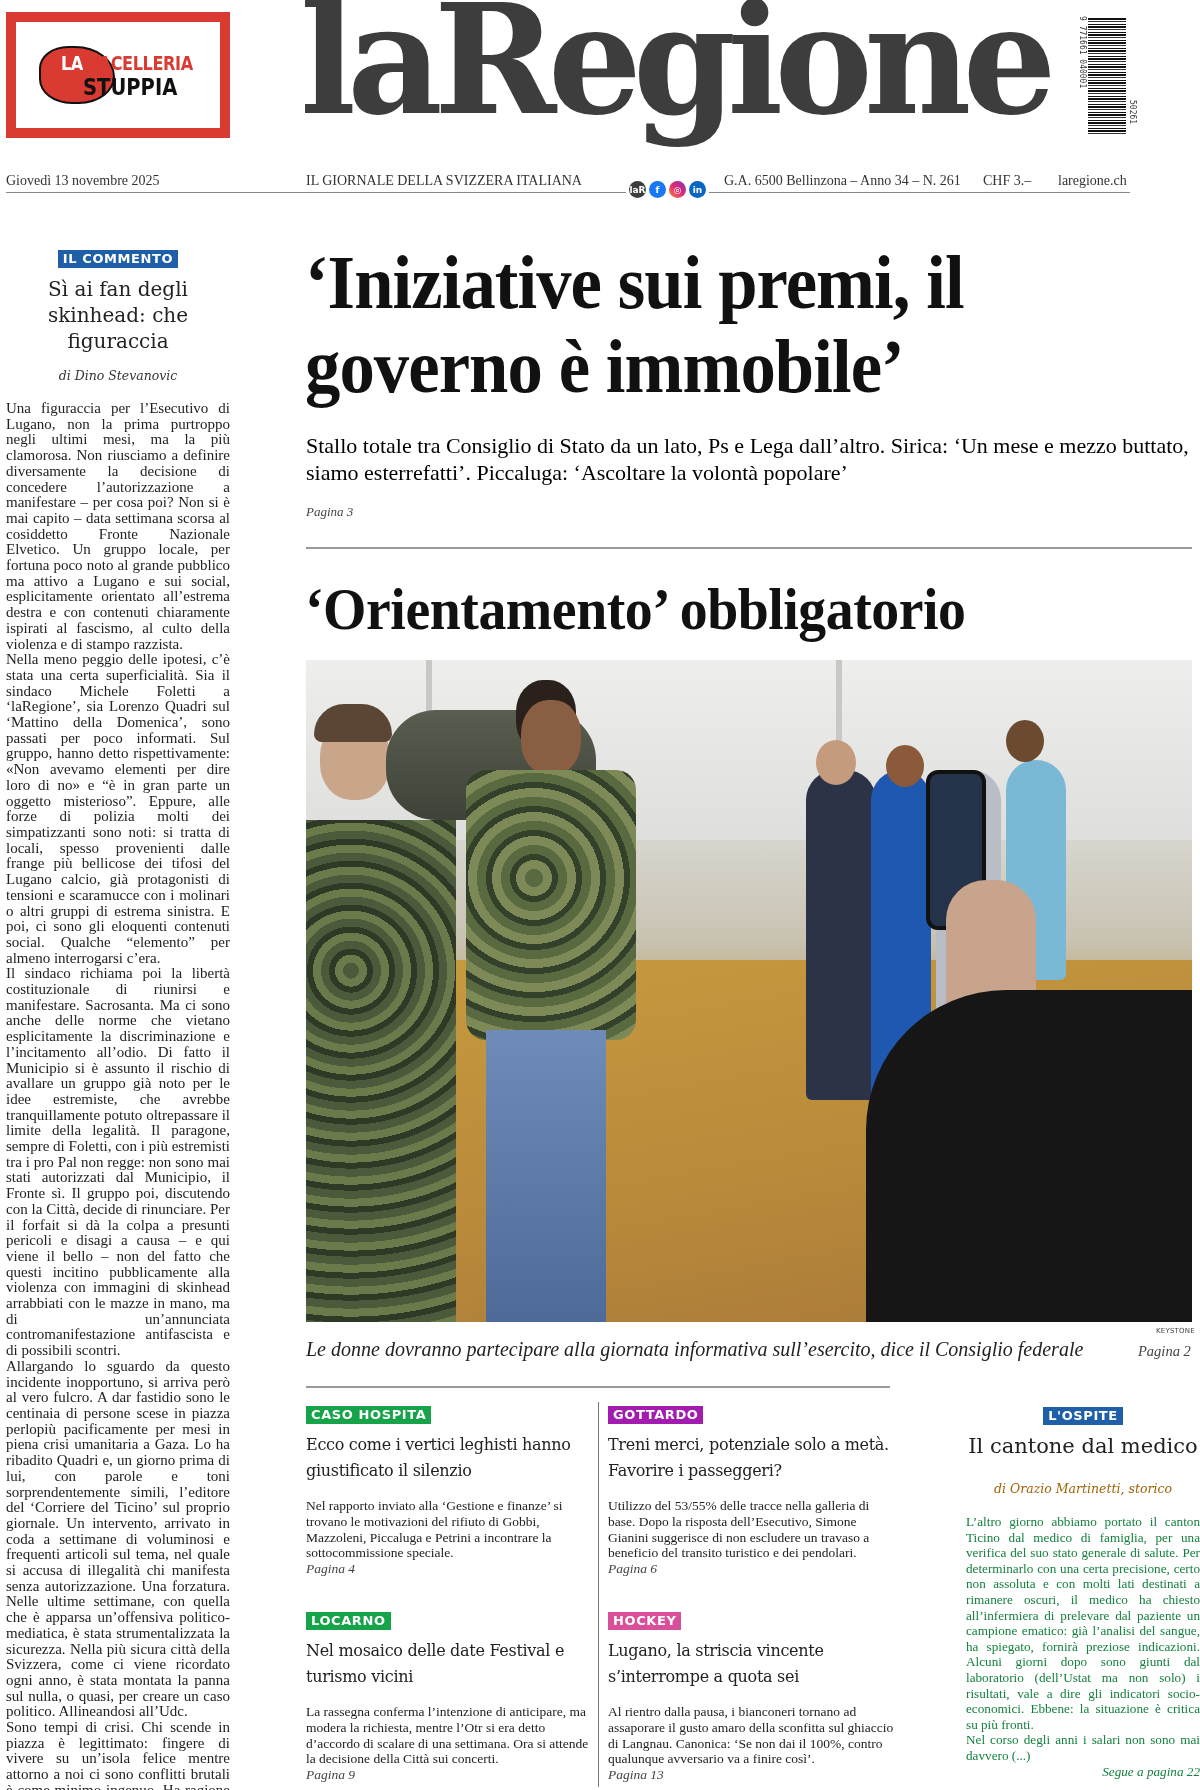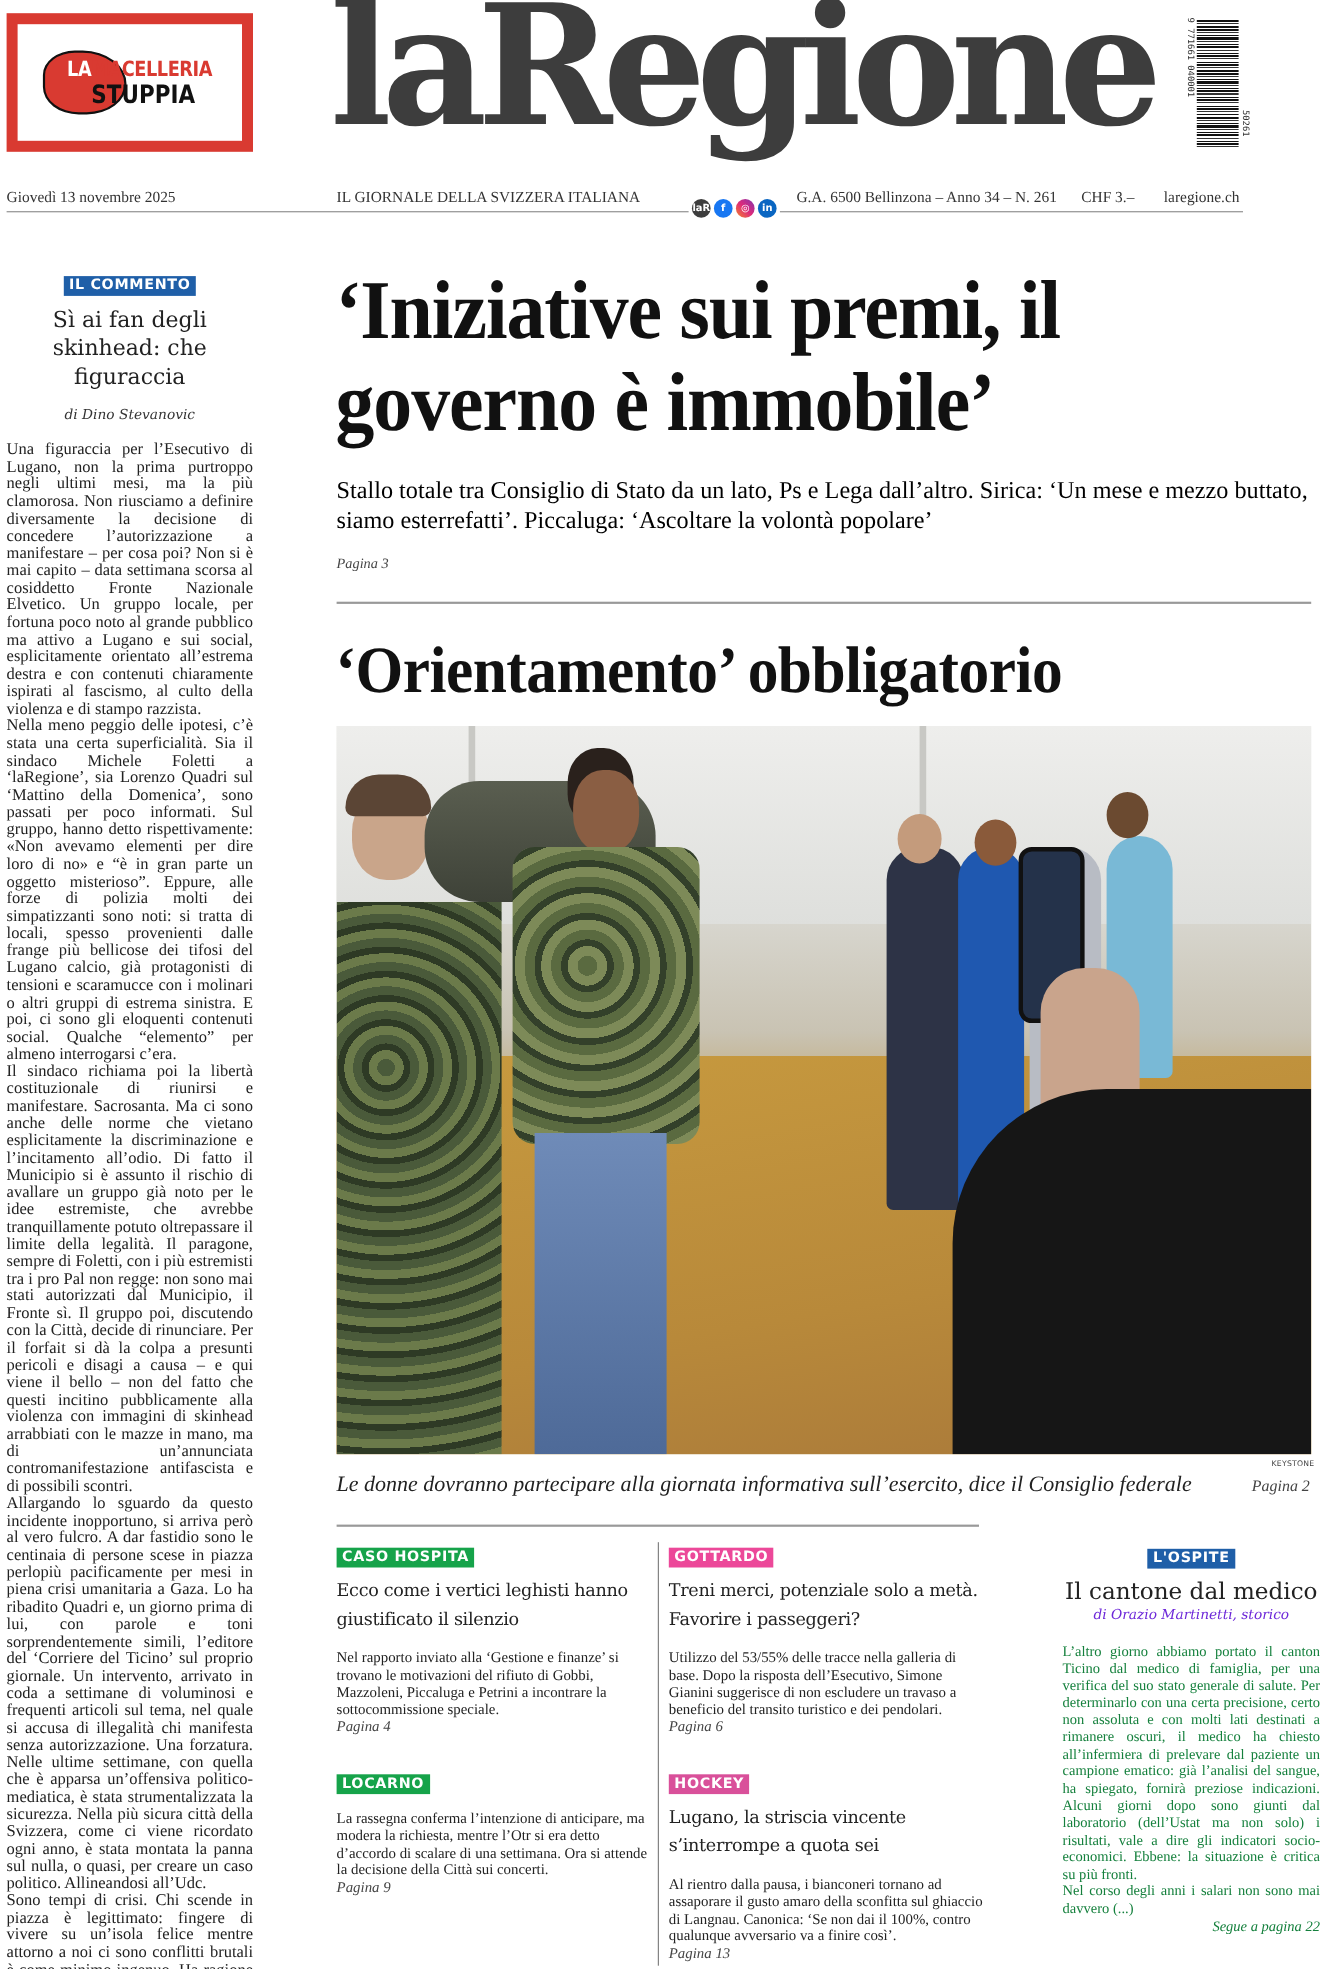--- a/index.html
+++ b/index.html
@@ -116,21 +116,21 @@
 
   
   .art { position: absolute; width: 290px; }
   .art-title { font-family: "DejaVu Serif", serif; font-size: 16px; line-height: 26px; color: #222; margin-top: 8px; letter-spacing: -0.3px; }
   .art-body { font-family: "Liberation Serif", serif; font-size: 13.5px; line-height: 15.8px; color: #222; margin-top: 14px; }
   .art-body .page-ref { font-size: 13.5px; display: block; }
   .vdivider { position: absolute; left: 598px; top: 1402px; width: 1px; height: 385px; background: #777; }
 
   .guest { position: absolute; left: 966px; top: 1405px; width: 234px; }
   .guest-title { font-family: "DejaVu Serif", serif; font-size: 21px; line-height: 26px; color: #222; text-align: center; margin-top: 8px; }
-  .guest-byline { font-family: "DejaVu Serif", serif; font-style: italic; font-size: 12.5px; color: #6d28d9; text-align: center; }
+  .guest-byline { font-family: "DejaVu Serif", serif; font-style: italic; font-size: 12.5px; color: #a16207; text-align: center; margin-top: 22px; }
   .guest-body { font-family: "Liberation Serif", serif; font-size: 13.2px; line-height: 15.6px; color: #15803d; text-align: justify; margin-top: 18px; }
   .guest-body .segue { float: right; font-style: italic; }
 </style>
 </head>
 <body>
 
 <div class="ad-box">
   <div class="ad-logo">
     <div class="ad-blob"></div>
     <div class="ad-line1"><span class="la">LA</span><span>MACELLERIA</span></div>
@@ -221,30 +221,31 @@
 <div class="art" style="left:306px; top:1404px;">
   <span class="tag" style="background:#16a34a;">CASO HOSPITA</span>
   <div class="art-title">Ecco come i vertici leghisti hanno giustificato il silenzio</div>
   <div class="art-body">
     <span>Nel rapporto inviato alla ‘Gestione e finanze’ si trovano le motivazioni del rifiuto di Gobbi, Mazzoleni, Piccaluga e Petrini a incontrare la sottocommissione speciale.</span>
     <span class="page-ref">Pagina 4</span>
   </div>
 </div>
 
 <div class="art" style="left:608px; top:1404px;">
-  <span class="tag" style="background:#ec4899;">GOTTARDO</span>
+  <span class="tag" style="background:#a21caf;">GOTTARDO</span>
   <div class="art-title">Treni merci, potenziale solo a metà. Favorire i passeggeri?</div>
   <div class="art-body">
     <span>Utilizzo del 53/55% delle tracce nella galleria di base. Dopo la risposta dell’Esecutivo, Simone Gianini suggerisce di non escludere un travaso a beneficio del transito turistico e dei pendolari.</span>
     <span class="page-ref">Pagina 6</span>
   </div>
 </div>
 
 <div class="art" style="left:306px; top:1610px;">
   <span class="tag" style="background:#16a34a;">LOCARNO</span>
+  <div class="art-title">Nel mosaico delle date Festival e turismo vicini</div>
   <div class="art-body">
     <span>La rassegna conferma l’intenzione di anticipare, ma modera la richiesta, mentre l’Otr si era detto d’accordo di scalare di una settimana. Ora si attende la decisione della Città sui concerti.</span>
     <span class="page-ref">Pagina 9</span>
   </div>
 </div>
 
 <div class="art" style="left:608px; top:1610px;">
   <span class="tag" style="background:#d9509a;">HOCKEY</span>
   <div class="art-title">Lugano, la striscia vincente s’interrompe a quota sei</div>
   <div class="art-body">

